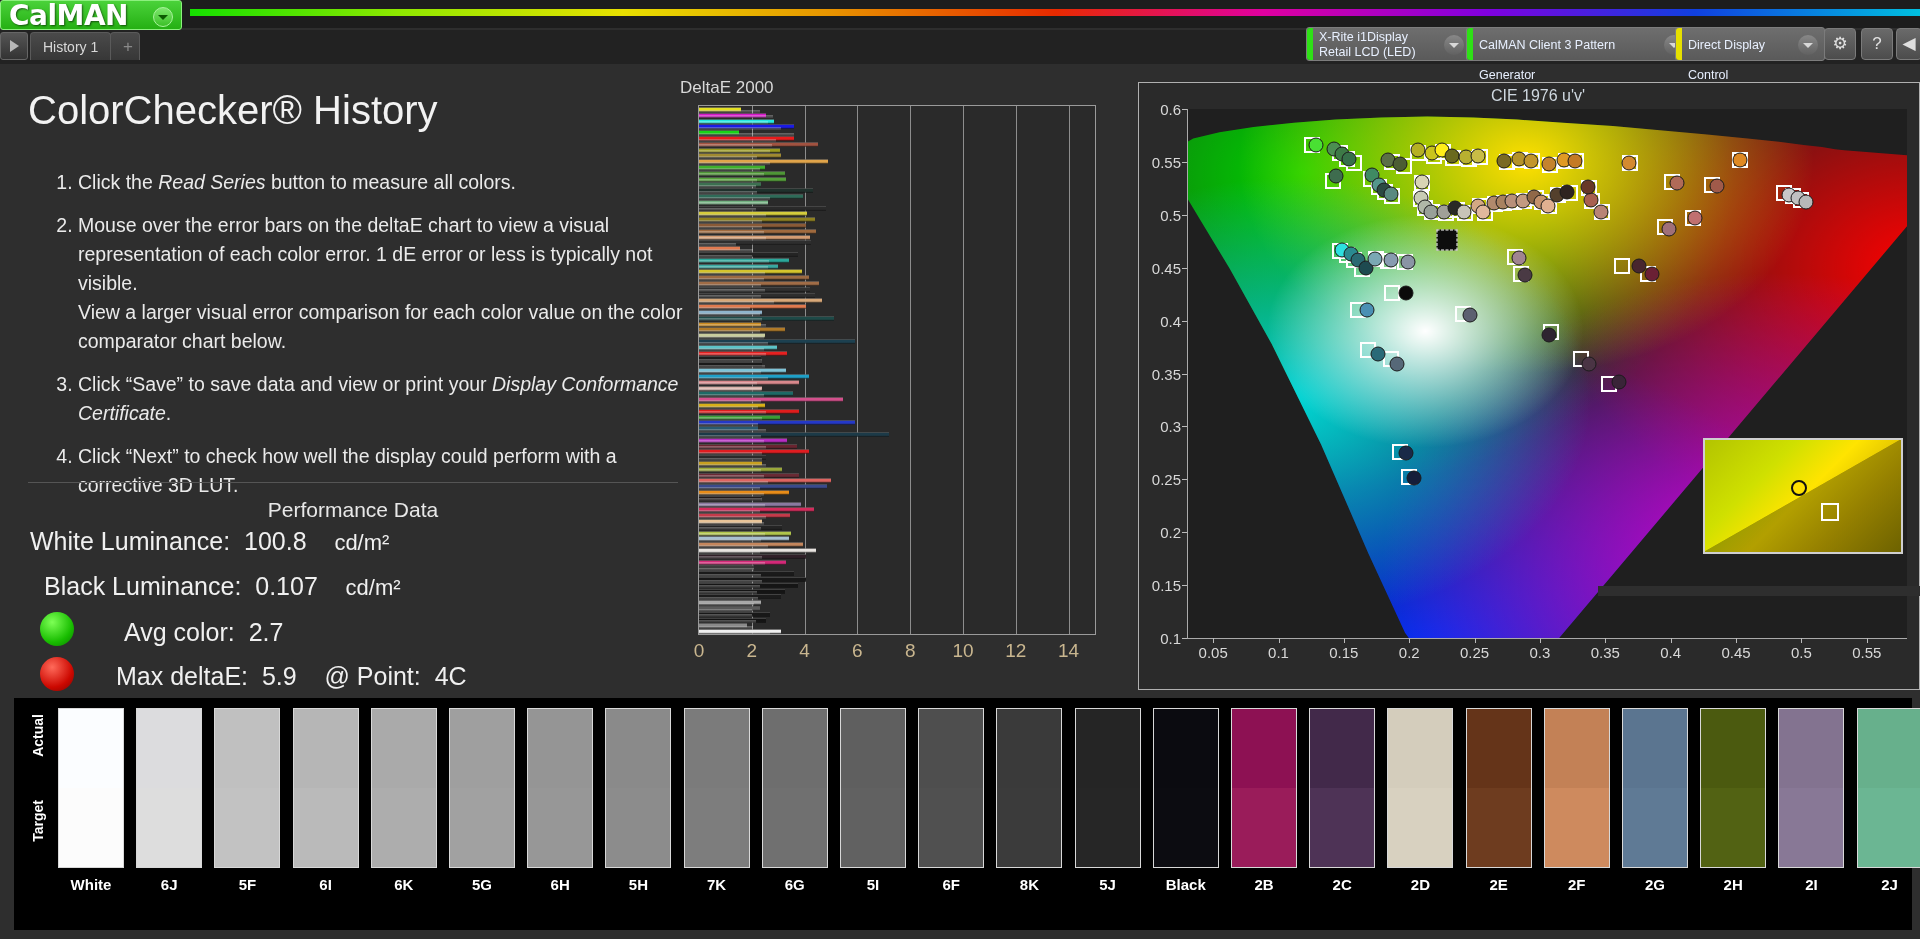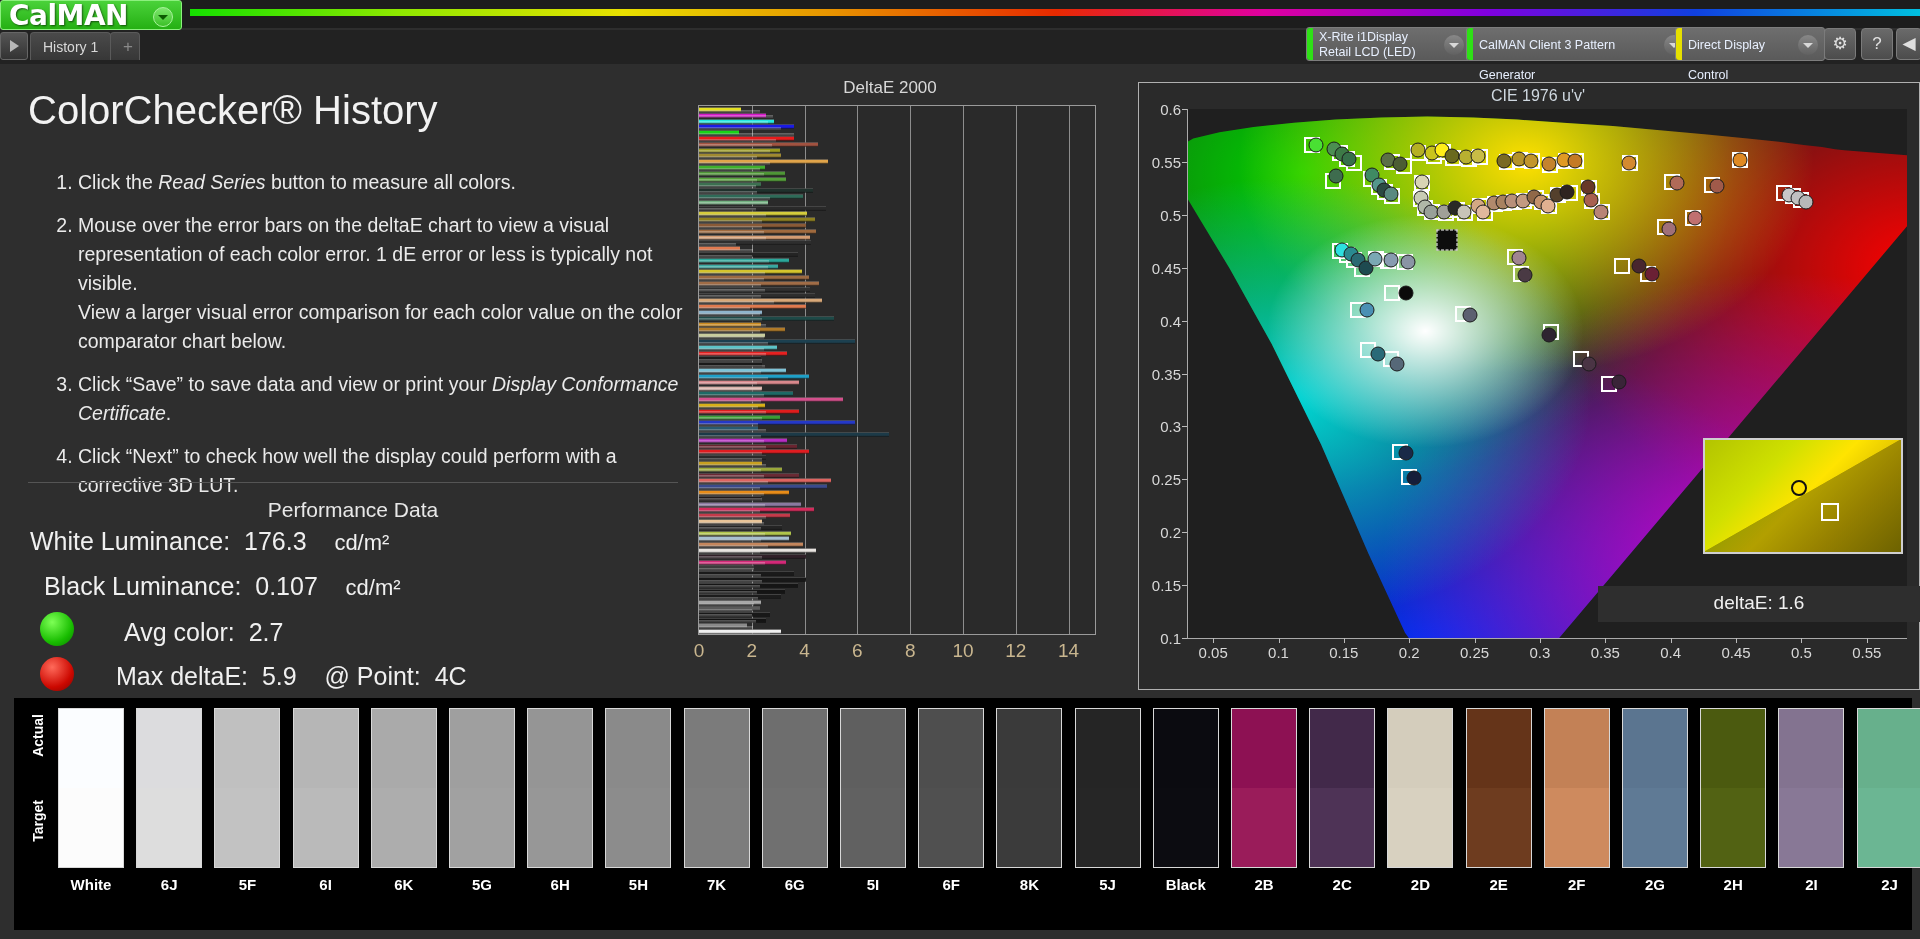--- a/index.html
+++ b/index.html
@@ -98,21 +98,21 @@
   #pr1{left:30px;top:527px;}
   #pr2{left:44px;top:572px;}
   #pr3{left:124px;top:618px;}
   #pr4{left:116px;top:662px;}
   .perf-unit{font-size:22px;}
   .led{position:absolute;width:34px;height:34px;border-radius:50%;}
   #led-green{left:40px;top:612px;background:radial-gradient(circle at 36% 30%,#7dff55,#18bd00 62%,#0a7a00);}
   #led-red{left:40px;top:657px;background:radial-gradient(circle at 36% 30%,#ff6a5a,#cc0800 62%,#7a0400);}
   
   #de-panel{position:absolute;left:680px;top:78px;width:420px;height:600px;}
-  #de-title{position:absolute;left:0;top:0;width:420px;text-align:center;font-size:17px;color:#d8d8d8;}
+  #de-title{position:absolute;left:0;top:0;width:420px;font-size:17px;color:#d8d8d8;}
   #de-plot{
     position:absolute;left:18px;top:27px;width:398px;height:530px;
     background:#2a2a2a;border:1px solid #9a9a9a;box-sizing:border-box;
     overflow:hidden;
   }
   .de-grid{position:absolute;top:0;bottom:0;width:1px;background:#8d8d8d;}
   .de-tick-lbl{position:absolute;top:562px;font-size:19px;color:#c9b68f;transform:translateX(-50%);}
   .bar{position:absolute;left:0;height:4px;}
   .bar-tgt{position:absolute;left:0;height:3px;}
   
@@ -207,21 +207,21 @@
       <li>Click “Save” to save data and view or print your <em>Display Conformance Certificate</em>.</li>
       <li>Click “Next” to check how well the display could perform with a corrective 3D LUT.</li>
     </ol>
 </div>
 
 <div id="divider"></div>
 <div id="perf-title">Performance Data</div>
 
 <div class="perf-row" id="pr1">
   <span>White Luminance:</span>
-  &nbsp;<span>176.3</span>
+  &nbsp;<span>100.8</span>
   &nbsp;&nbsp;&nbsp;<span class="perf-unit">cd/m²</span>
 </div>
 <div class="perf-row" id="pr2">
   <span>Black Luminance:</span>
   &nbsp;<span>0.107</span>
   &nbsp;&nbsp;&nbsp;<span class="perf-unit">cd/m²</span>
 </div>
 <div class="led" id="led-green"></div>
 <div class="perf-row" id="pr3">
   <span>Avg color:</span>
@@ -681,21 +681,20 @@
     <div class="cie-xlbl" style="left: 662.418px; top: 561px;">0.5</div>
     <div class="cie-xtick" style="left: 662.418px; top: 555px;"></div>
     <div class="cie-xlbl" style="left: 727.782px; top: 561px;">0.55</div>
     <div class="cie-xtick" style="left: 727.782px; top: 555px;"></div>
   </div>
 <div id="inset">
   <div id="inset-dot"></div>
   <div id="inset-sq"></div>
 </div>
 <div id="readout">
-  <div>deltaE: 1.6</div>
 </div>
 
 <div id="strip">
   <div id="ax-actual">Actual</div>
   <div id="ax-target">Target</div>
 <div class="sw" style="left: 44px;">
       <div class="top" style="background: rgb(251, 253, 255);"></div>
       <div class="bot" style="background: rgb(252, 252, 252);"></div>
     </div>
     <div class="sw-lbl" style="left: 44px; width: 66px;">White</div>

